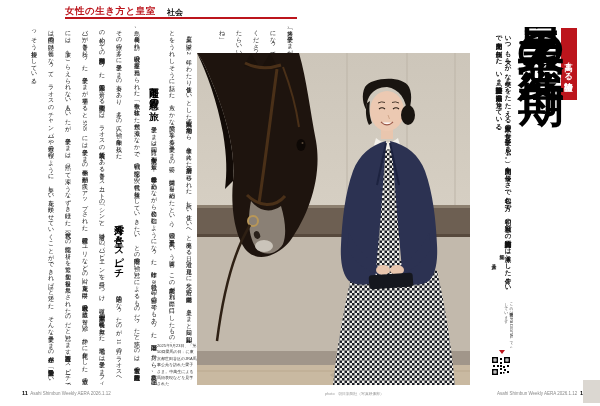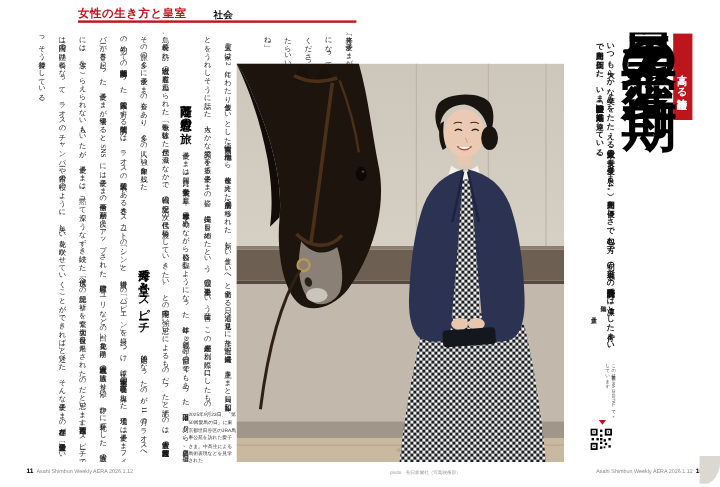--- a/index.html
+++ b/index.html
@@ -1,23 +1,23 @@
 <!DOCTYPE html>
 <html><head>
 <meta charset="utf-8">
 <style>
   html,body{margin:0;padding:0;background:#ffffff;}
   .page{position:relative;width:600px;height:406px;background:#fff;overflow:hidden;
-        font-family:"Liberation Serif","DejaVu Serif",serif;color:#1b1b1b;border-radius:20px;}
+        font-family:"Liberation Serif","DejaVu Serif",serif;color:#1b1b1b;}
   .abs{position:absolute;}
   .v{writing-mode:vertical-rl;text-orientation:mixed;}
   
   .hd-title{left:65px;top:5px;font-family:"Liberation Sans","DejaVu Sans",sans-serif;
             font-weight:bold;font-size:9.5px;color:#bc151c;letter-spacing:.5px;}
-  .hd-section{left:178px;top:6.5px;font-family:"Liberation Sans",sans-serif;
+  .hd-section{left:167px;top:6.5px;font-family:"Liberation Sans",sans-serif;
               font-weight:bold;font-size:8px;color:#111;}
   .hd-rule{left:65px;top:17px;width:232px;height:1.5px;background:#bc151c;}
   
   .regionA{left:197px;top:26px;width:101px;height:28px;overflow:hidden;
            font-size:6px;line-height:17px;}
   .regionB{left:8px;top:26px;width:189px;height:359px;overflow:hidden;
            font-size:6px;line-height:17px;}
   .subhead{display:inline-block;margin-top:55px;margin-bottom:12px;
            font-family:"Liberation Sans","DejaVu Sans",sans-serif;
            font-weight:bold;font-size:9.5px;line-height:17px;color:#000;}

